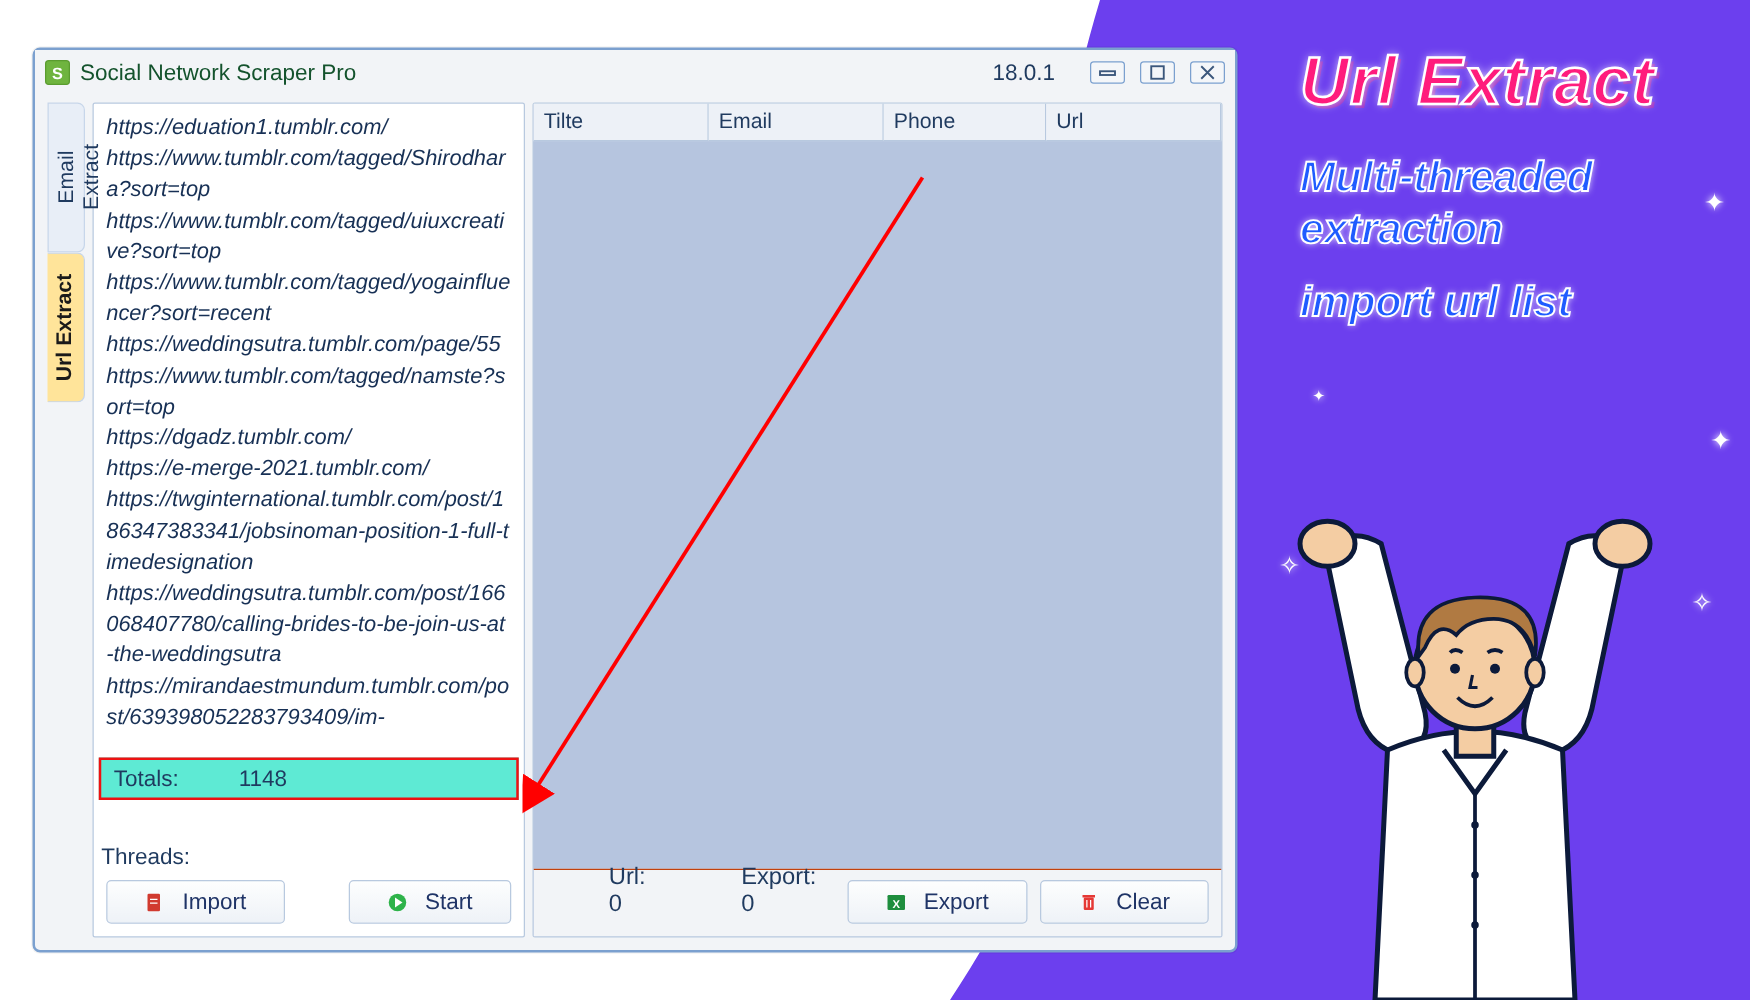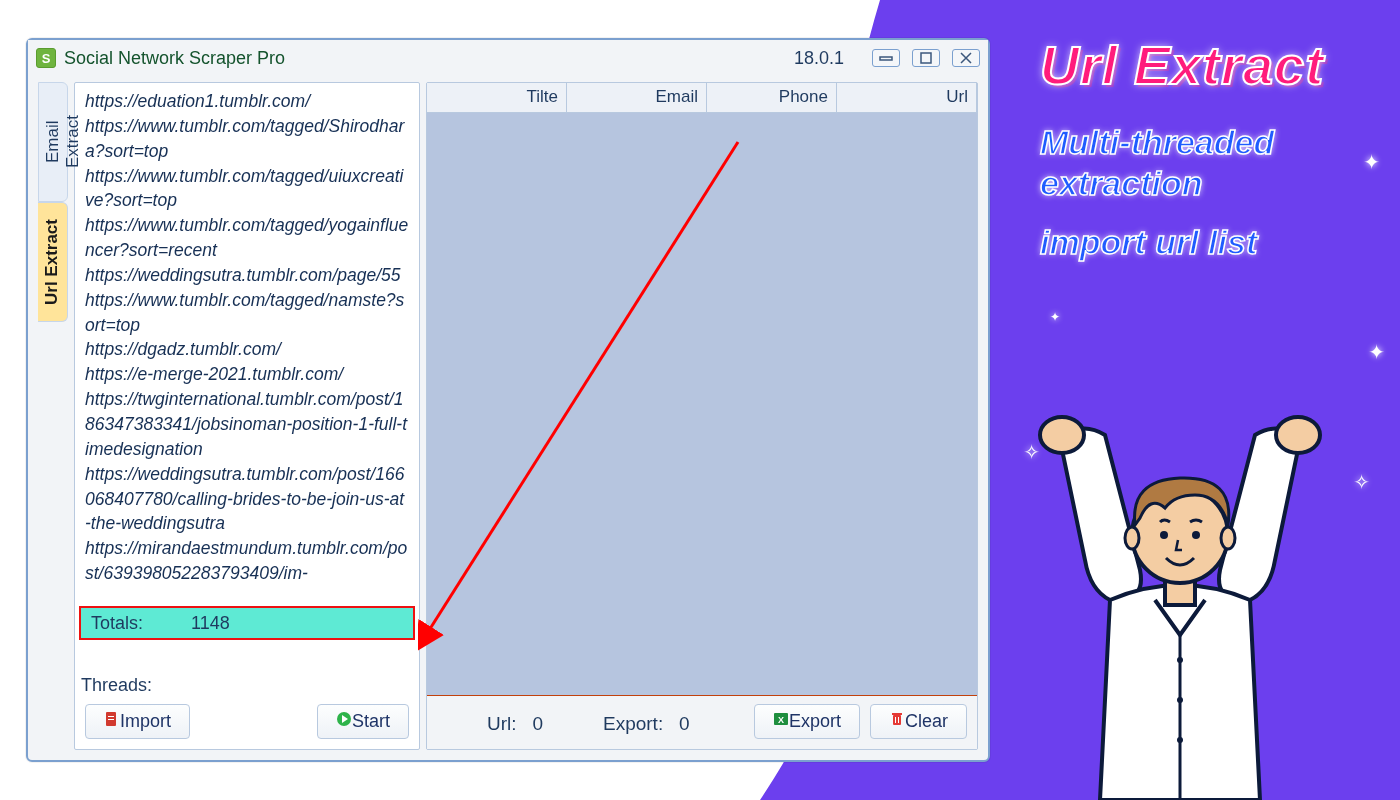--- a/index.html
+++ b/index.html
@@ -168,23 +168,23 @@
     flex: 1; display:flex; align-items:center; justify-content:center;
     font-size: 8px; background:#f0f2f6; cursor:pointer;
   }
   .left-buttons {
     display: flex;
     justify-content: space-between;
     padding: 0 10px 10px 10px;
   }
   .btn {
     display: inline-flex;
-    align-items: flex-start;
-    gap: 0;
-    padding: 6px 18px;
+    align-items: center;
+    gap: 14px;
+    padding: 6px 30px;
     border: 1px solid #b8c9df;
     background: linear-gradient(#fdfefe,#eef2f7);
     border-radius: 4px;
     font-size: 18px;
     color: #1f3467;
     cursor: pointer;
   }
   .btn .ic { width:16px; height:16px; display:inline-block; }
 
   .right-panel {
@@ -192,21 +192,20 @@
     display: flex;
     flex-direction: column;
     border: 1px solid #b8c9df;
     background: #b6c5df;
     border-radius: 2px;
   }
   .grid-head {
     display: flex;
     background: #e8eef7;
     height: 30px;
-    text-align: right;
   }
   .grid-head .col {
     border-right: 1px solid #b8c9df;
     border-bottom: 1px solid #b8c9df;
     padding: 4px 8px;
     font-size: 17px;
     color: #1f3a5f;
     background: #edf1f7;
   }
   .grid-body { flex: 1; background: #b6c5df; }

